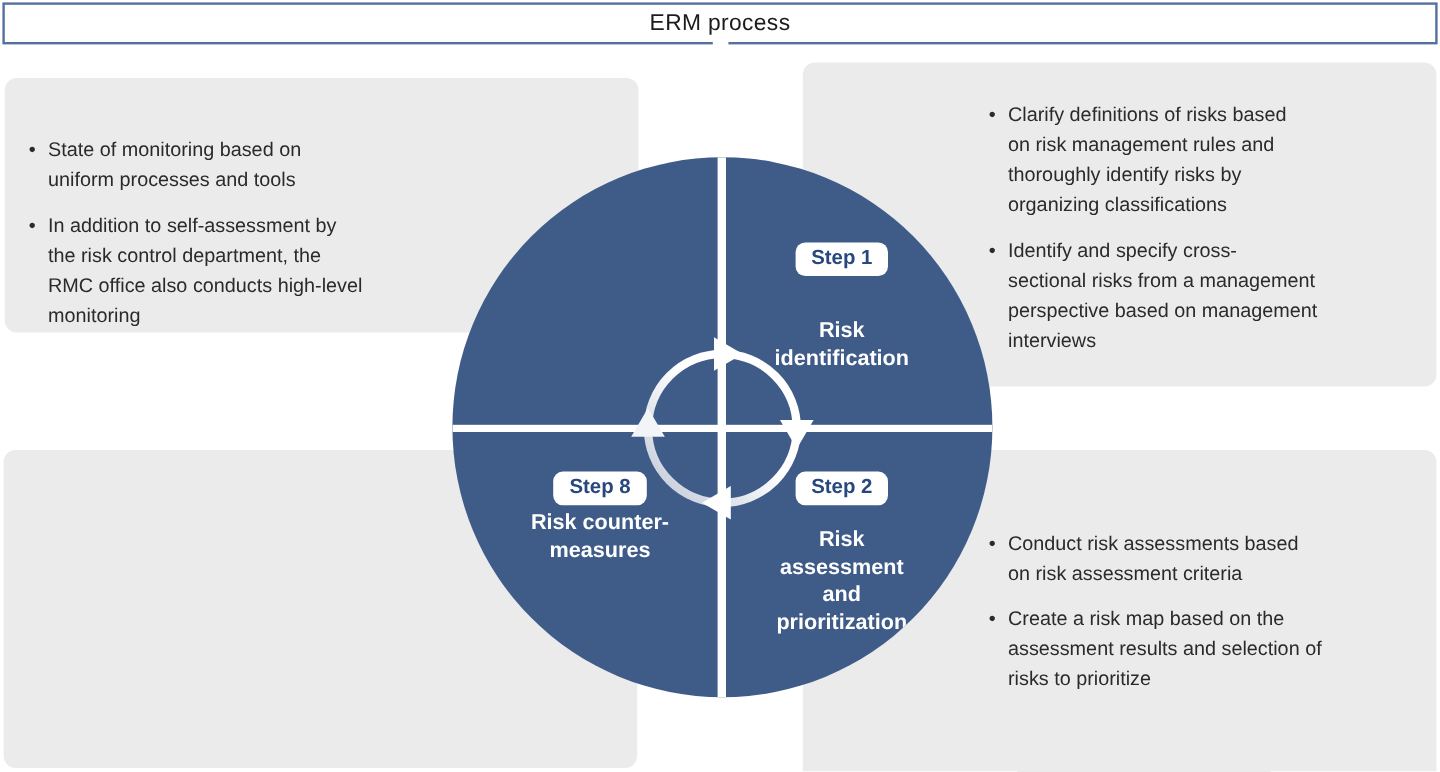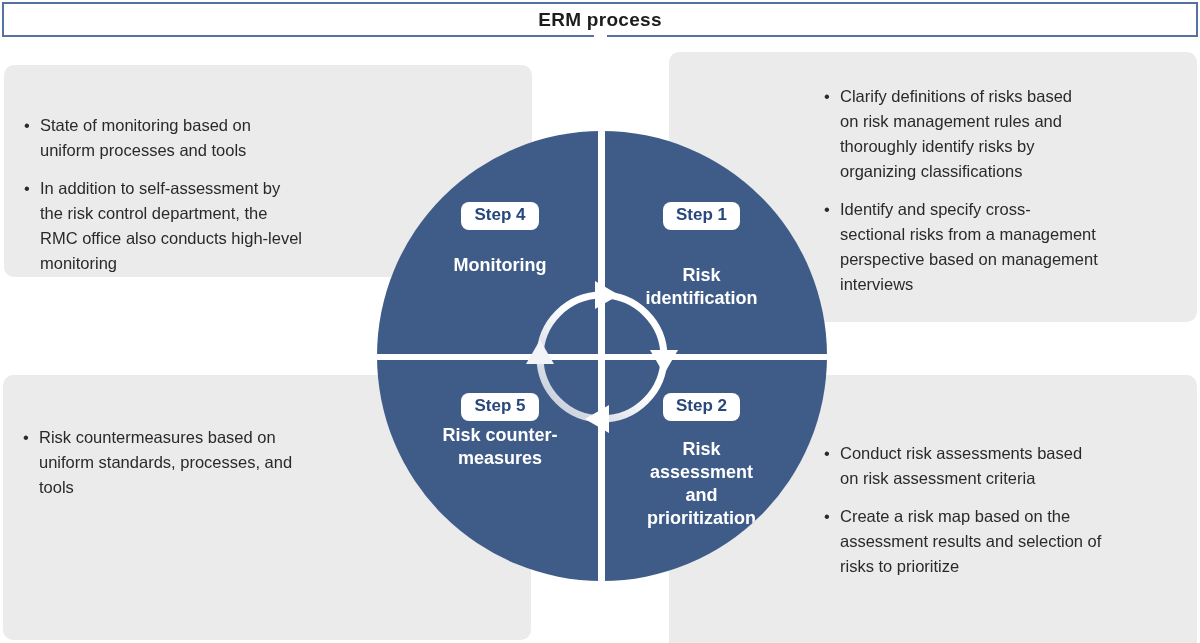--- a/index.html
+++ b/index.html
@@ -17,21 +17,20 @@
   
   .title-bar {
     position: absolute;
     left: 2px; right: 2px; top: 2px;
     height: 35px;
     border: 2px solid var(--title-border-blue, #54719F);
     background: #ffffff;
     display: flex;
     align-items: center;
     justify-content: center;
-    font-weight: bold;
   }
   .title-bar .title-text {
     font-size: 19px;
     color: #1c1c1c;
     letter-spacing: 0.3px;
   }
   .title-notch {
     position: absolute;
     left: 594px; top: 33px;
     width: 13px; height: 5px;
@@ -161,23 +160,20 @@
 organizing classifications</span></li>
       <li><span class="bullet-text">Identify and specify cross-
 sectional risks from a management
 perspective based on management
 interviews</span></li>
     </ul>
   </div>
 
   <div class="info-box bl">
     <ul class="bullets">
-      <li><span class="bullet-text">Risk countermeasures based on
-uniform standards, processes, and
-tools</span></li>
     </ul>
   </div>
 
   <div class="info-box br">
     <ul class="bullets">
       <li><span class="bullet-text">Conduct risk assessments based
 on risk assessment criteria</span></li>
       <li><span class="bullet-text">Create a risk map based on the
 assessment results and selection of
 risks to prioritize</span></li>
@@ -195,33 +191,29 @@
           <stop offset="0.55" stop-color="#ffffff"></stop>
         </linearGradient>
       </defs>
       <circle cx="0" cy="0" r="62" fill="none" stroke="url(#ringGrad)" stroke-width="7"></circle>
       <polygon points="-7,-76 17,-62 -7,-48" fill="#ffffff"></polygon>
       <polygon points="48,-7 76,-7 62,17" fill="#ffffff"></polygon>
       <polygon points="7,48 7,76 -17,62" fill="#ffffff"></polygon>
       <polygon points="-48,7 -76,7 -62,-17" fill="#f2f4f7"></polygon>
     </svg>
 
-    <div class="quad q4">
-      <span class="step-badge">Step 4</span>
-      <span class="qlabel">Monitoring</span>
-    </div>
 
     <div class="quad q1">
       <span class="step-badge">Step 1</span>
       <span class="qlabel">Risk
 identification</span>
     </div>
 
     <div class="quad q3">
-      <span class="step-badge">Step 5</span>
+      <span class="step-badge">Step 8</span>
       <span class="qlabel">Risk counter-
 measures</span>
     </div>
 
     <div class="quad q2">
       <span class="step-badge">Step 2</span>
       <span class="qlabel">Risk
 assessment
 and
 prioritization</span>

